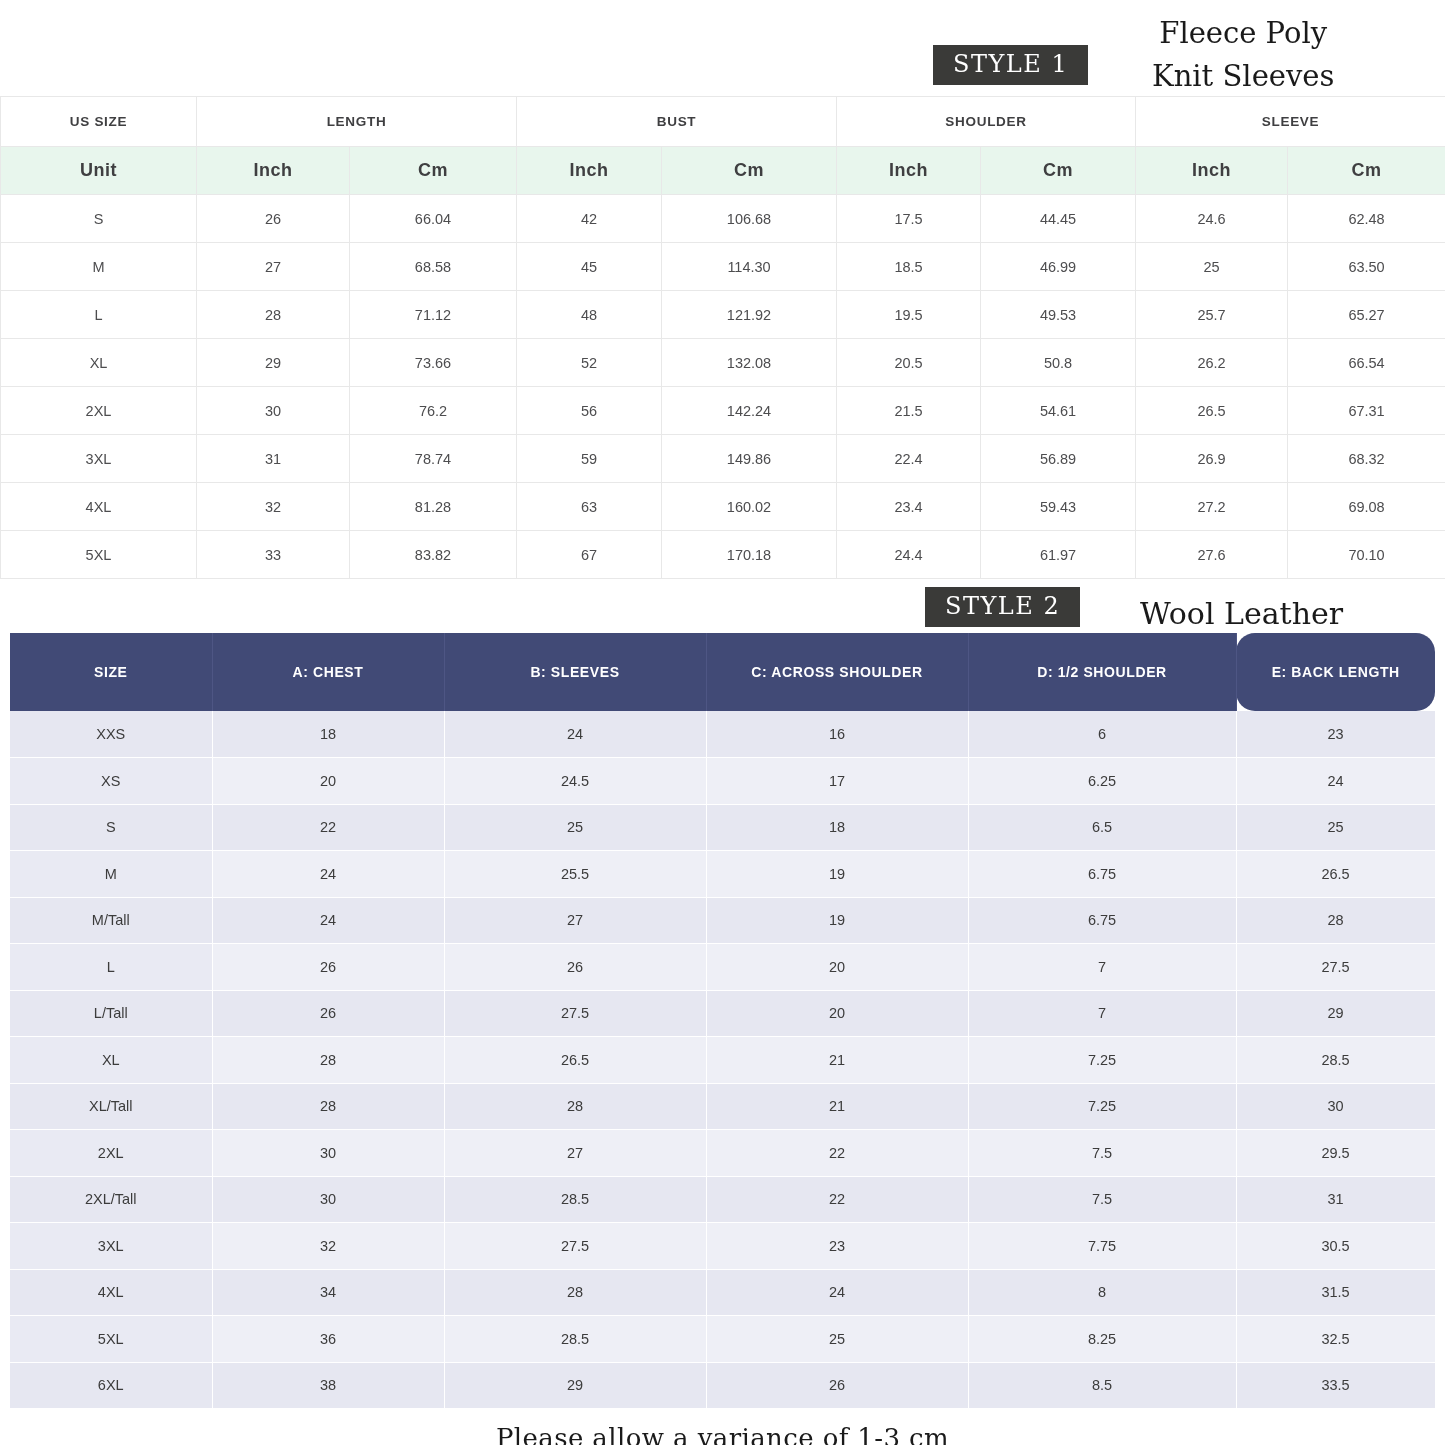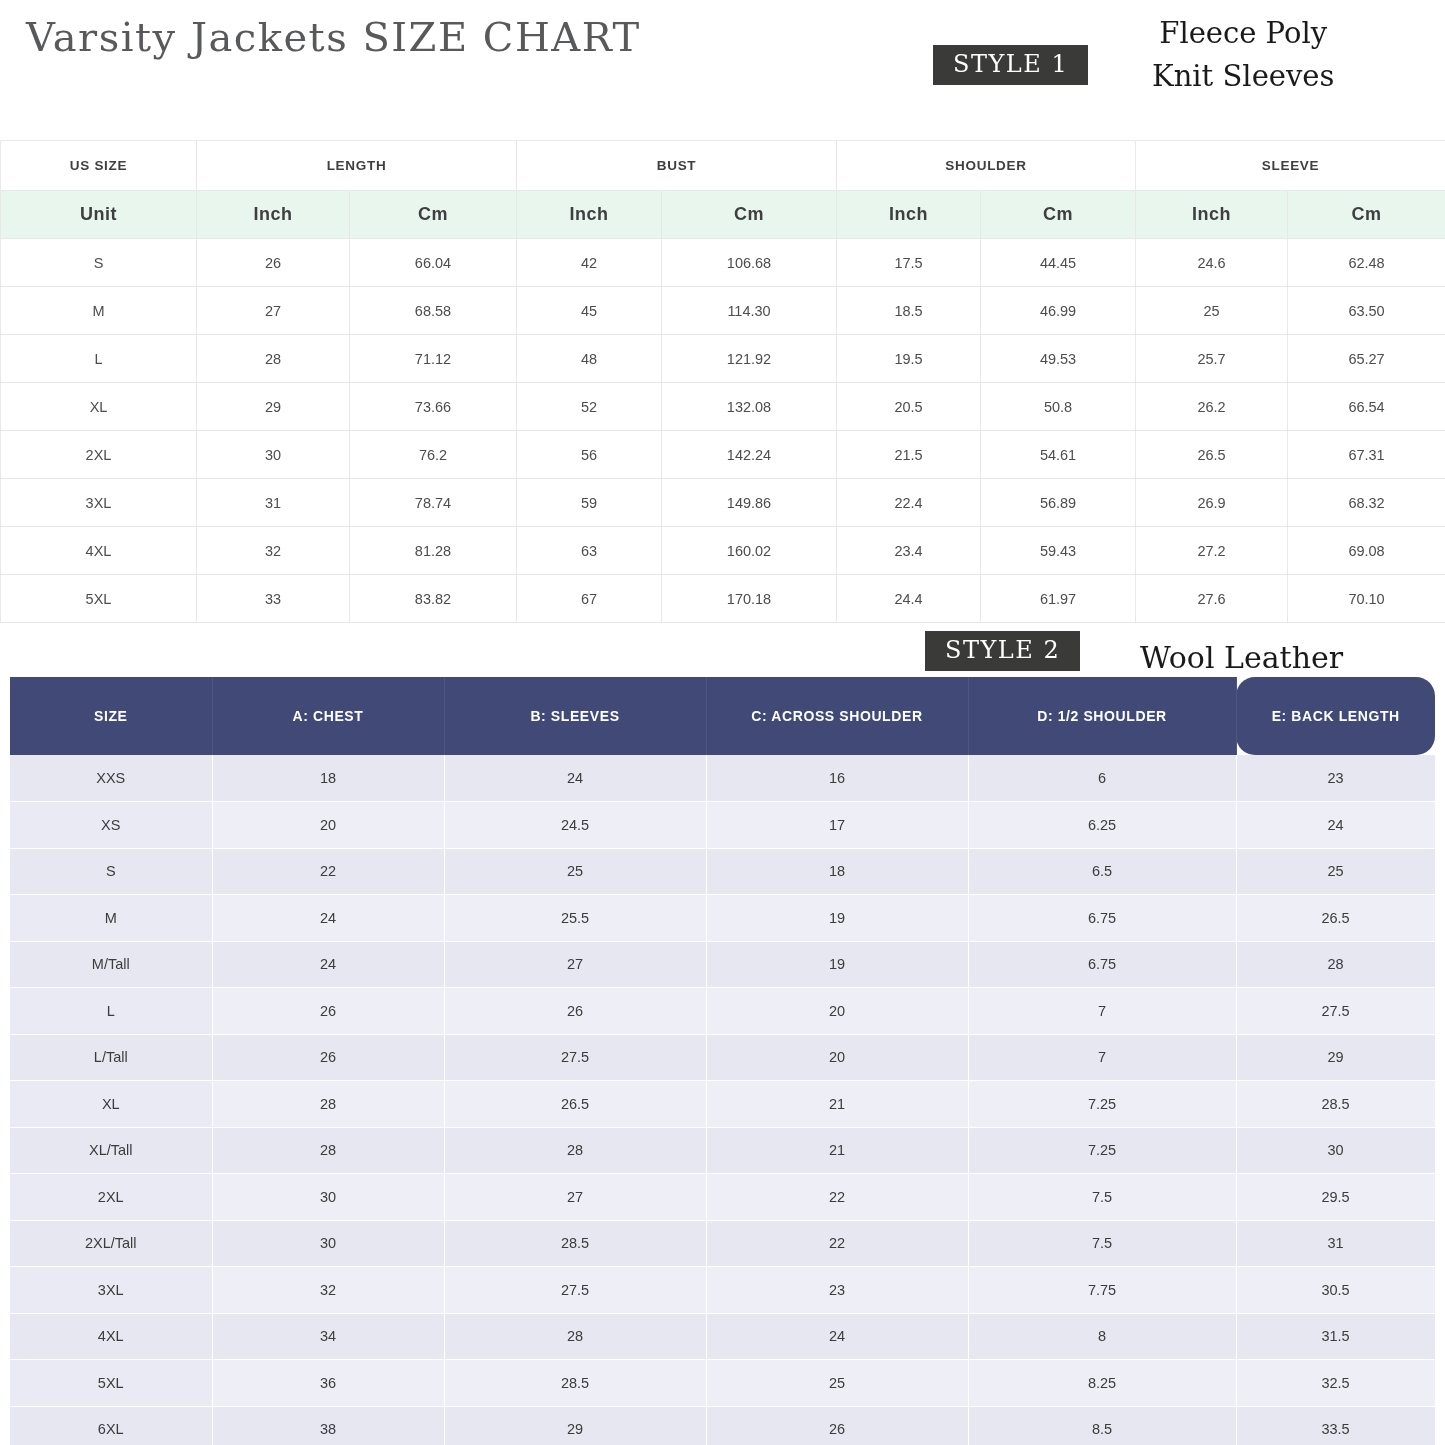--- a/index.html
+++ b/index.html
@@ -59,21 +59,20 @@
   }
 
   
   table {
     border-collapse: collapse;
     width: 100%;
     table-layout: fixed;
   }
   .t1 {
     border-top: 1px solid #e2e2e2;
-    margin-top: 44px;
   }
   .t1 th, .t1 td {
     border: 1px solid #e8e8e8;
     text-align: center;
     color: #4d4d4f;
   }
   .t1 .grp th {
     font-size: 13.5px;
     font-weight: bold;
     letter-spacing: 0.7px;
@@ -153,21 +152,20 @@
     padding-top: 14px;
     letter-spacing: 0.4px;
   }
 </style>
 </head>
 <body>
 
 <div class="page">
 
   <div class="header">
-    <div class="main-title">Varsity Jackets SIZE CHART</div>
     <div class="badge1-wrap">
       <span class="style-badge">STYLE 1</span>
     </div>
     <div class="style1-desc">
       <div>Fleece Poly</div>
       <div>Knit Sleeves</div>
     </div>
   </div>
 
   <table class="t1">

